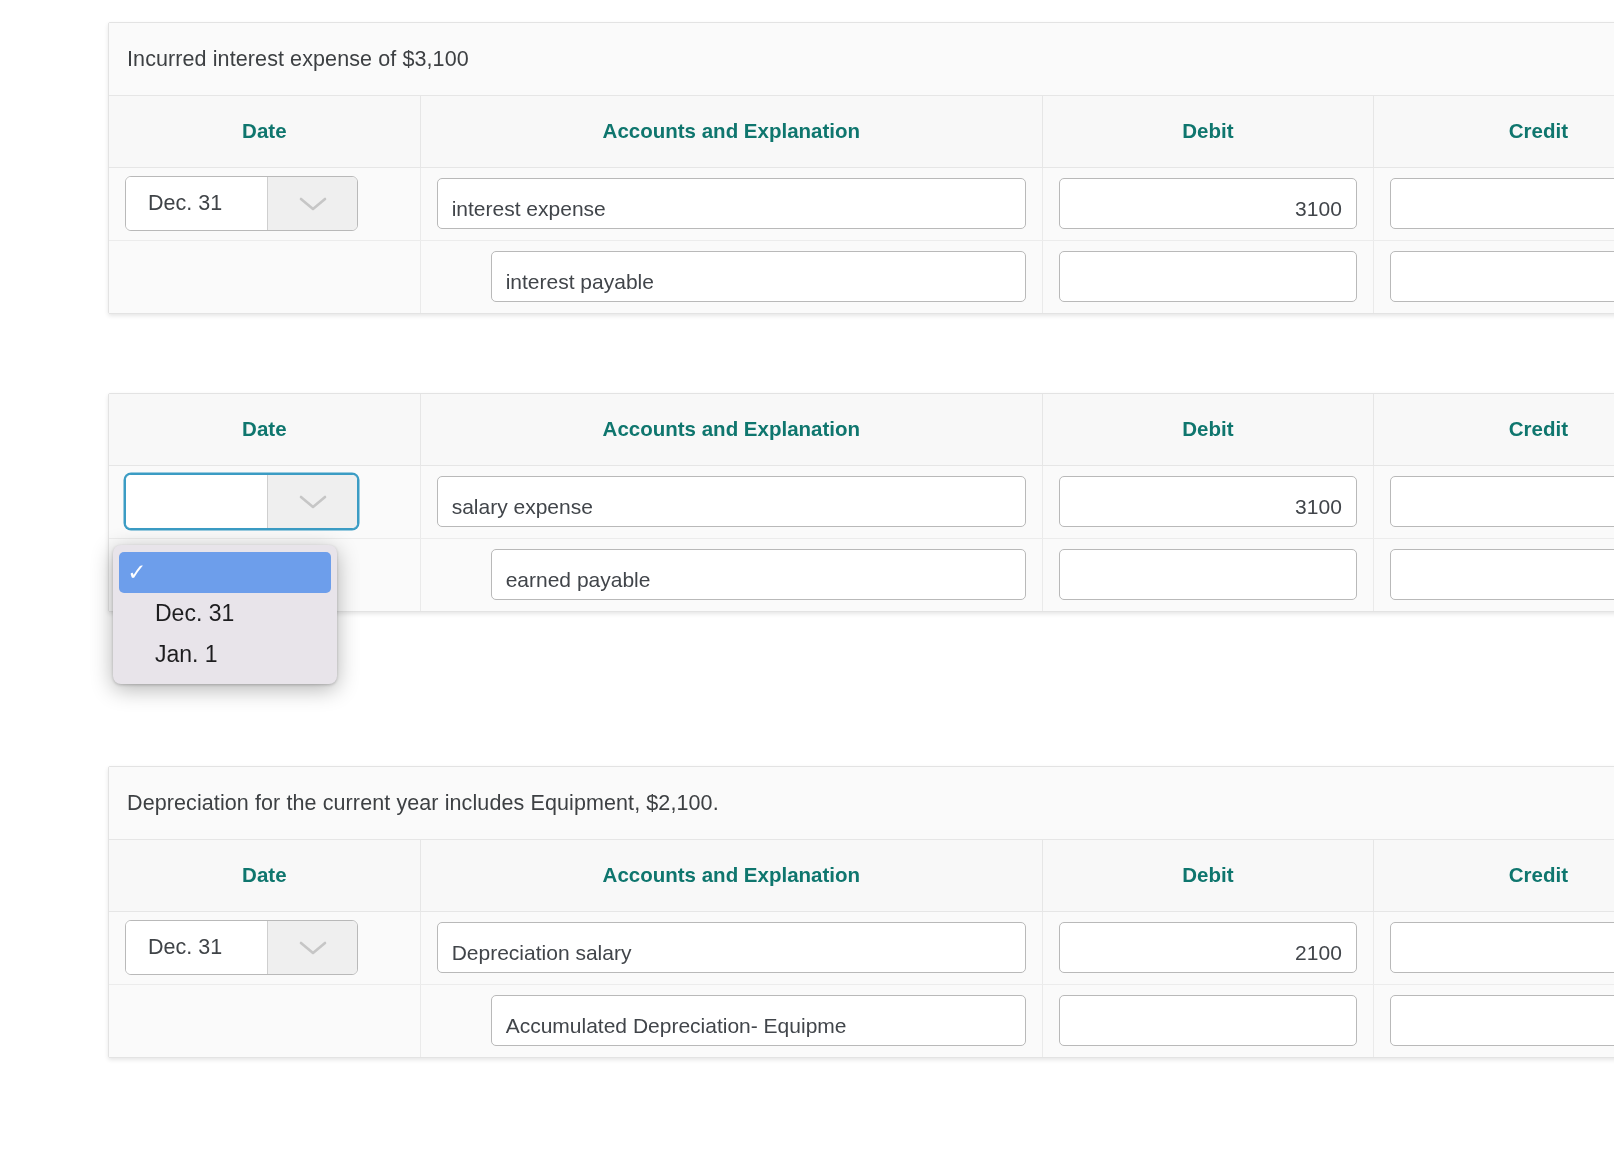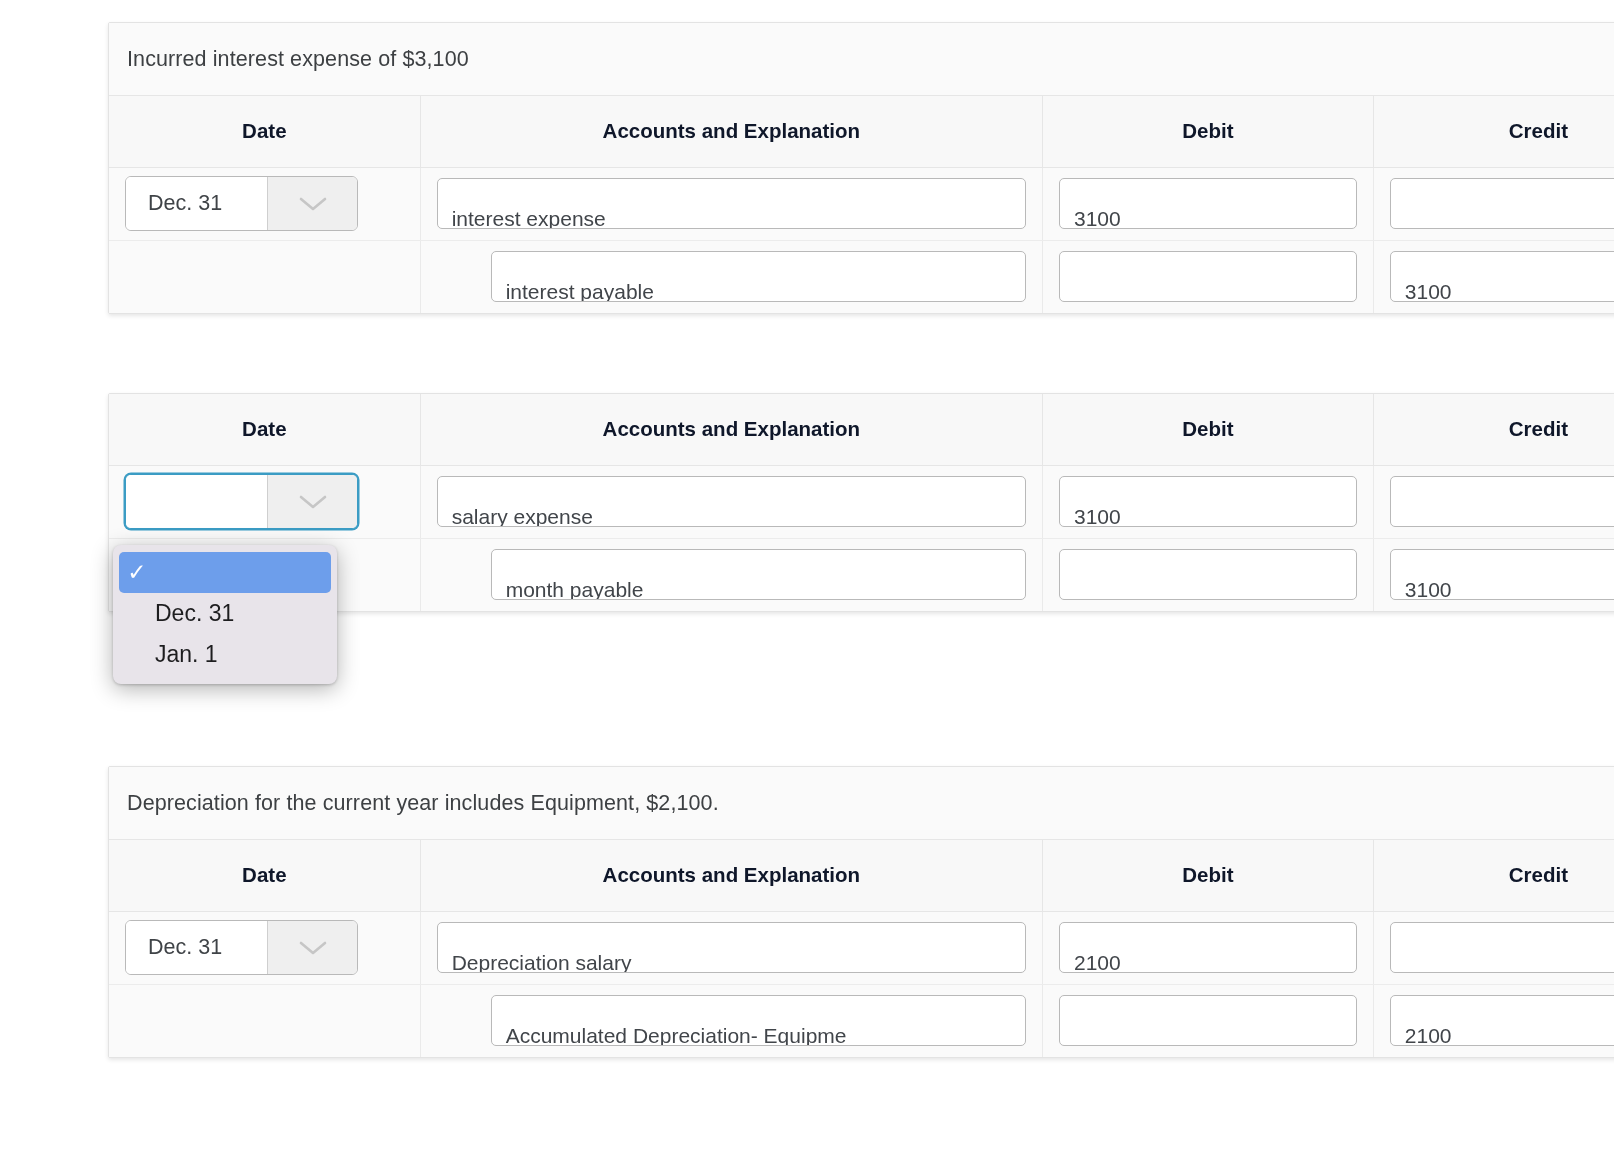--- a/index.html
+++ b/index.html
@@ -55,21 +55,21 @@
   .jtable col.c-debit  { width: 286px; }
   .jtable col.c-credit { width: 285px; }
 
   .jtable th {
     height: 71px;
     background: #f8f8f8;
     border-right: 1px solid #e6e6e6;
     border-bottom: 1px solid #e6e6e6;
     font-size: 20.5px;
     font-weight: bold;
-    color: #0f172a;
+    color: #0f766e;
     text-align: center;
     vertical-align: middle;
     padding: 0;
   }
   .jtable th:last-child { border-right: none; }
 
   .jtable td {
     height: 73px;
     background: #fafafa;
     border-right: 1px solid #eaeaea;
@@ -84,26 +84,26 @@
   .fld {
     display: block;
     height: 51px;
     width: 100%;
     border: 1.6px solid #b9b9b9;
     border-radius: 5px;
     background: #ffffff;
     font-family: "Liberation Sans", sans-serif;
     font-size: 21px;
     color: #41454a;
-    padding: 16px 14px;
+    padding: 6px 14px;
     line-height: 47px;
     white-space: nowrap;
     overflow: hidden;
   }
-  .fld.num { text-align: left; }
+  .fld.num { text-align: right; }
   .fld.indent { margin-left: 54px; width: calc(100% - 54px); }
 
   
   .date-select {
     position: relative;
     display: flex;
     align-items: stretch;
     width: 233px;
     height: 55px;
     border: 1.6px solid #b9b9b9;
@@ -269,21 +269,21 @@
           <td>
             <span class="fld num">3100</span>
           </td>
           <td>
             <span class="fld num"></span>
           </td>
         </tr>
         <tr>
           <td></td>
           <td>
-            <span class="fld indent">month payable</span>
+            <span class="fld indent">earned payable</span>
           </td>
           <td>
             <span class="fld num"></span>
           </td>
           <td>
             <span class="fld num">3100</span>
           </td>
         </tr>
       </tbody>
     </table>

